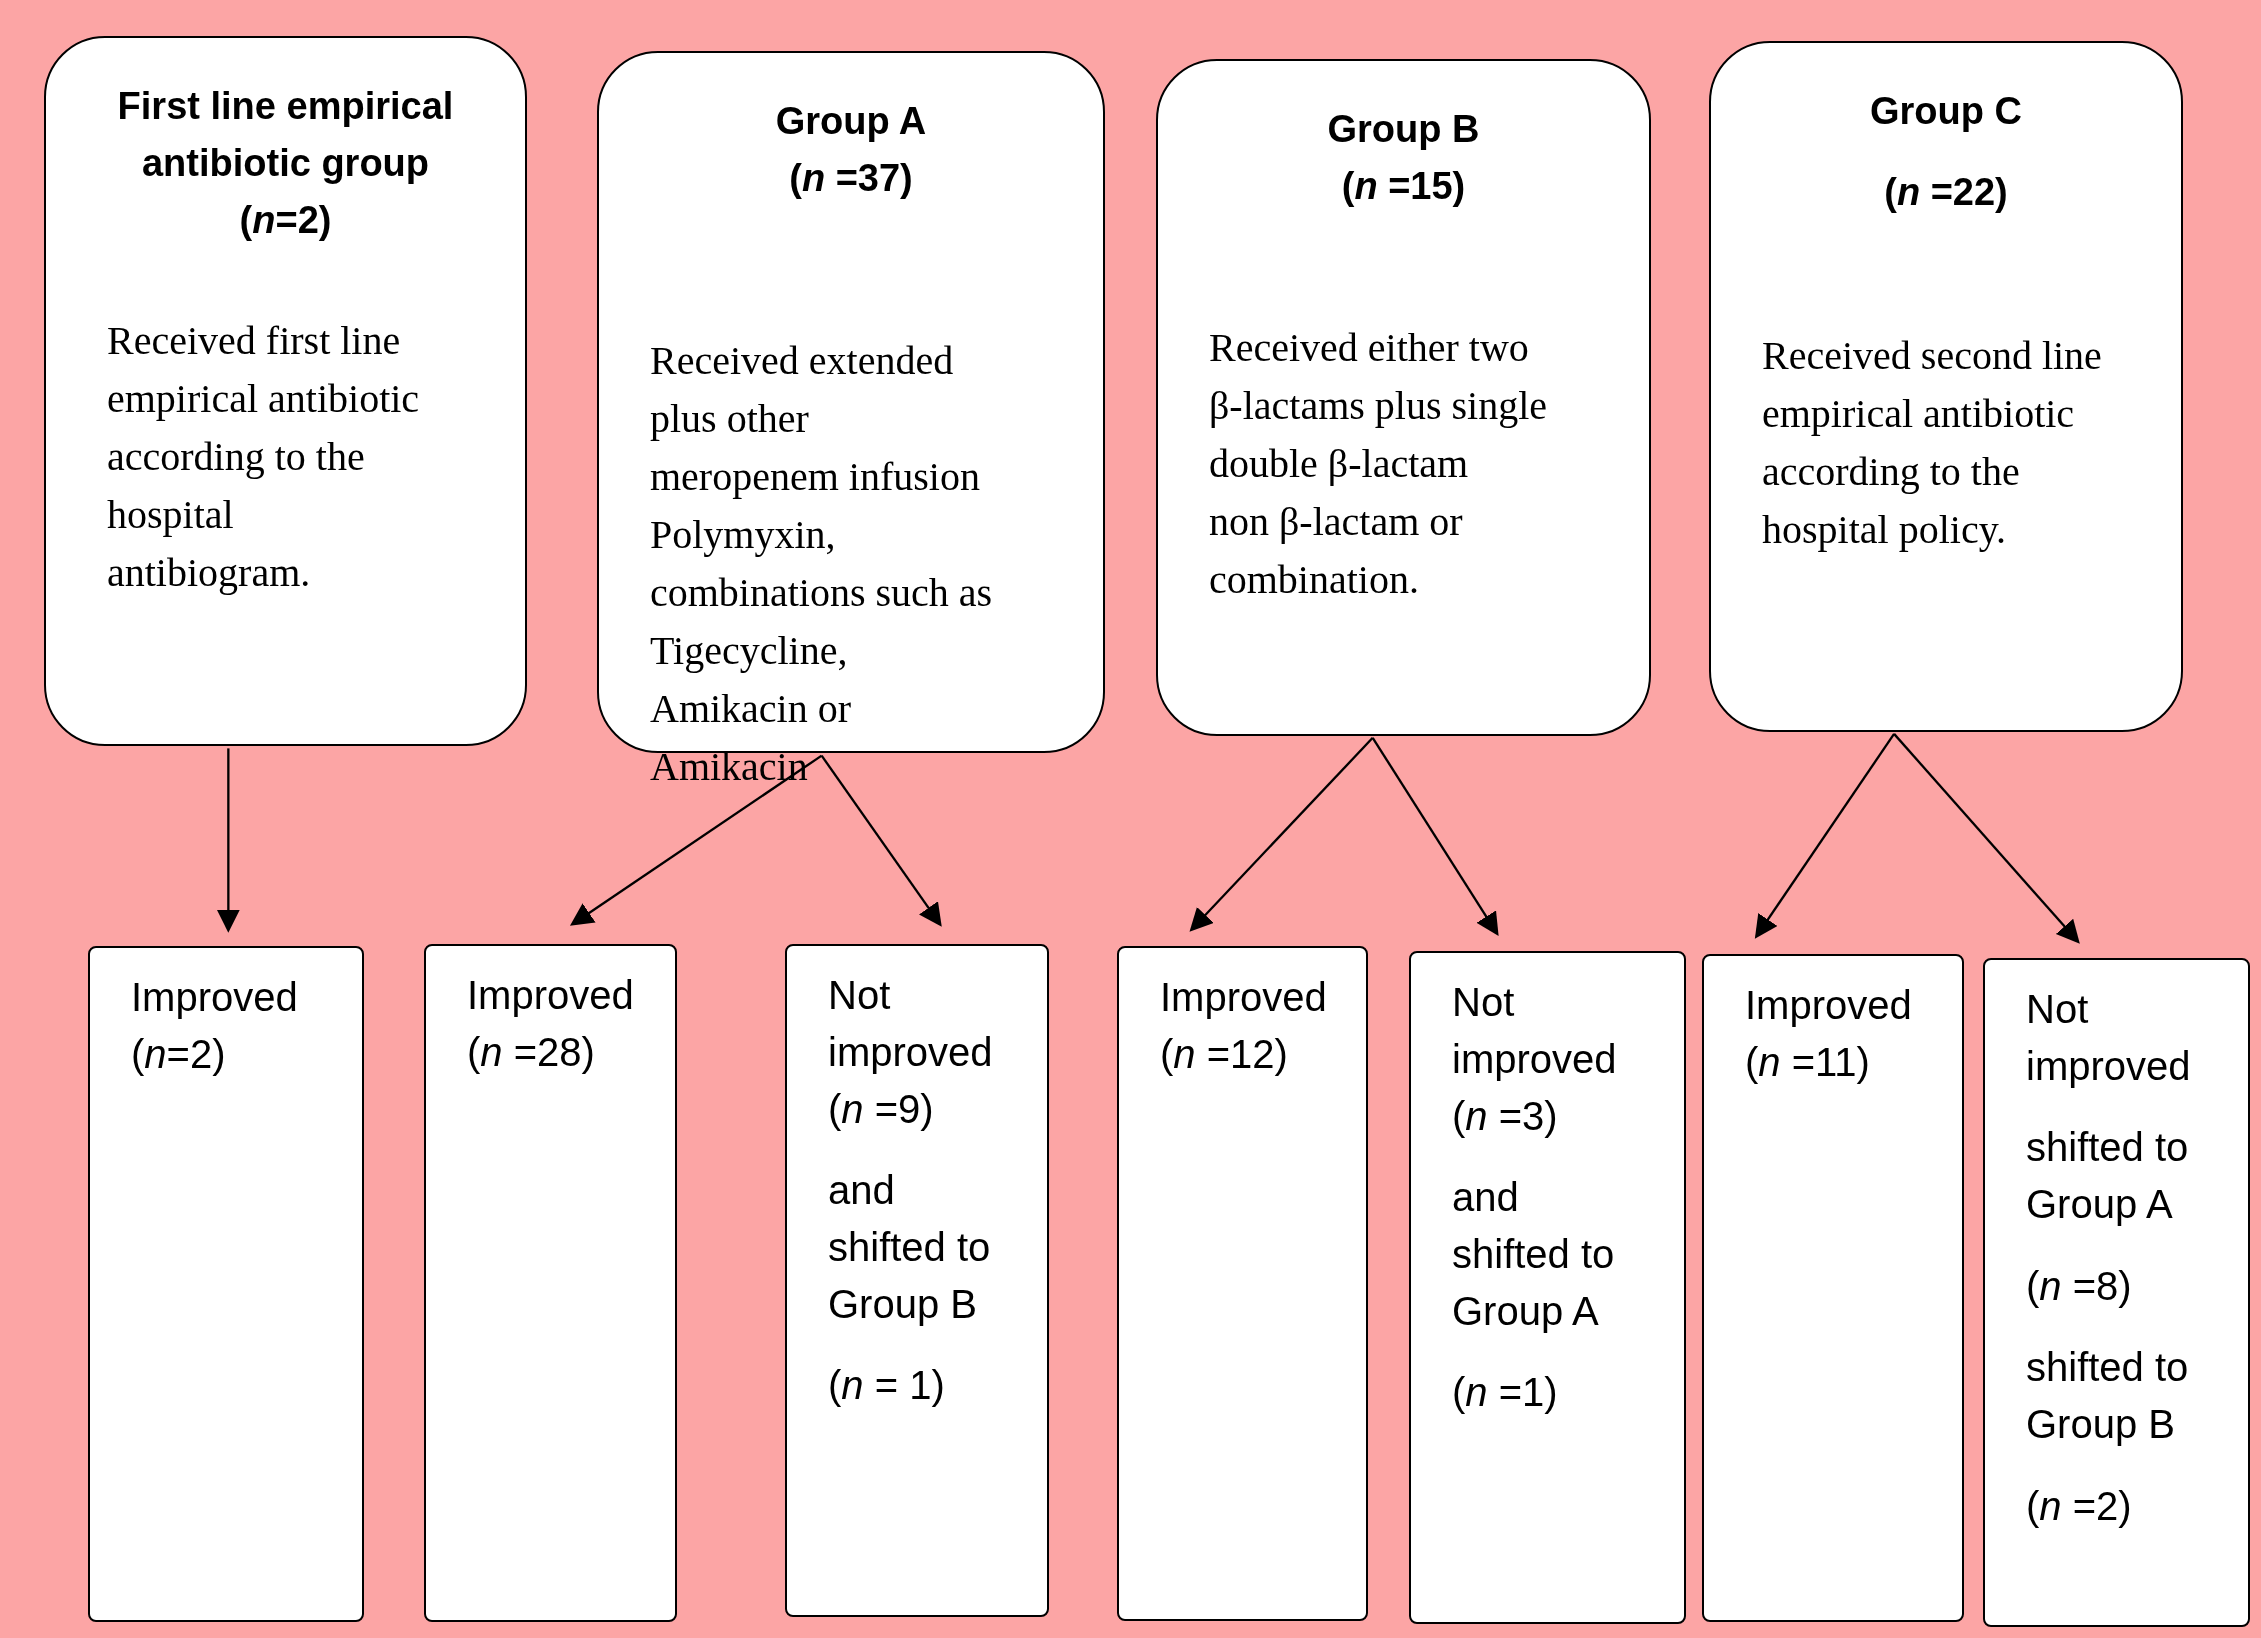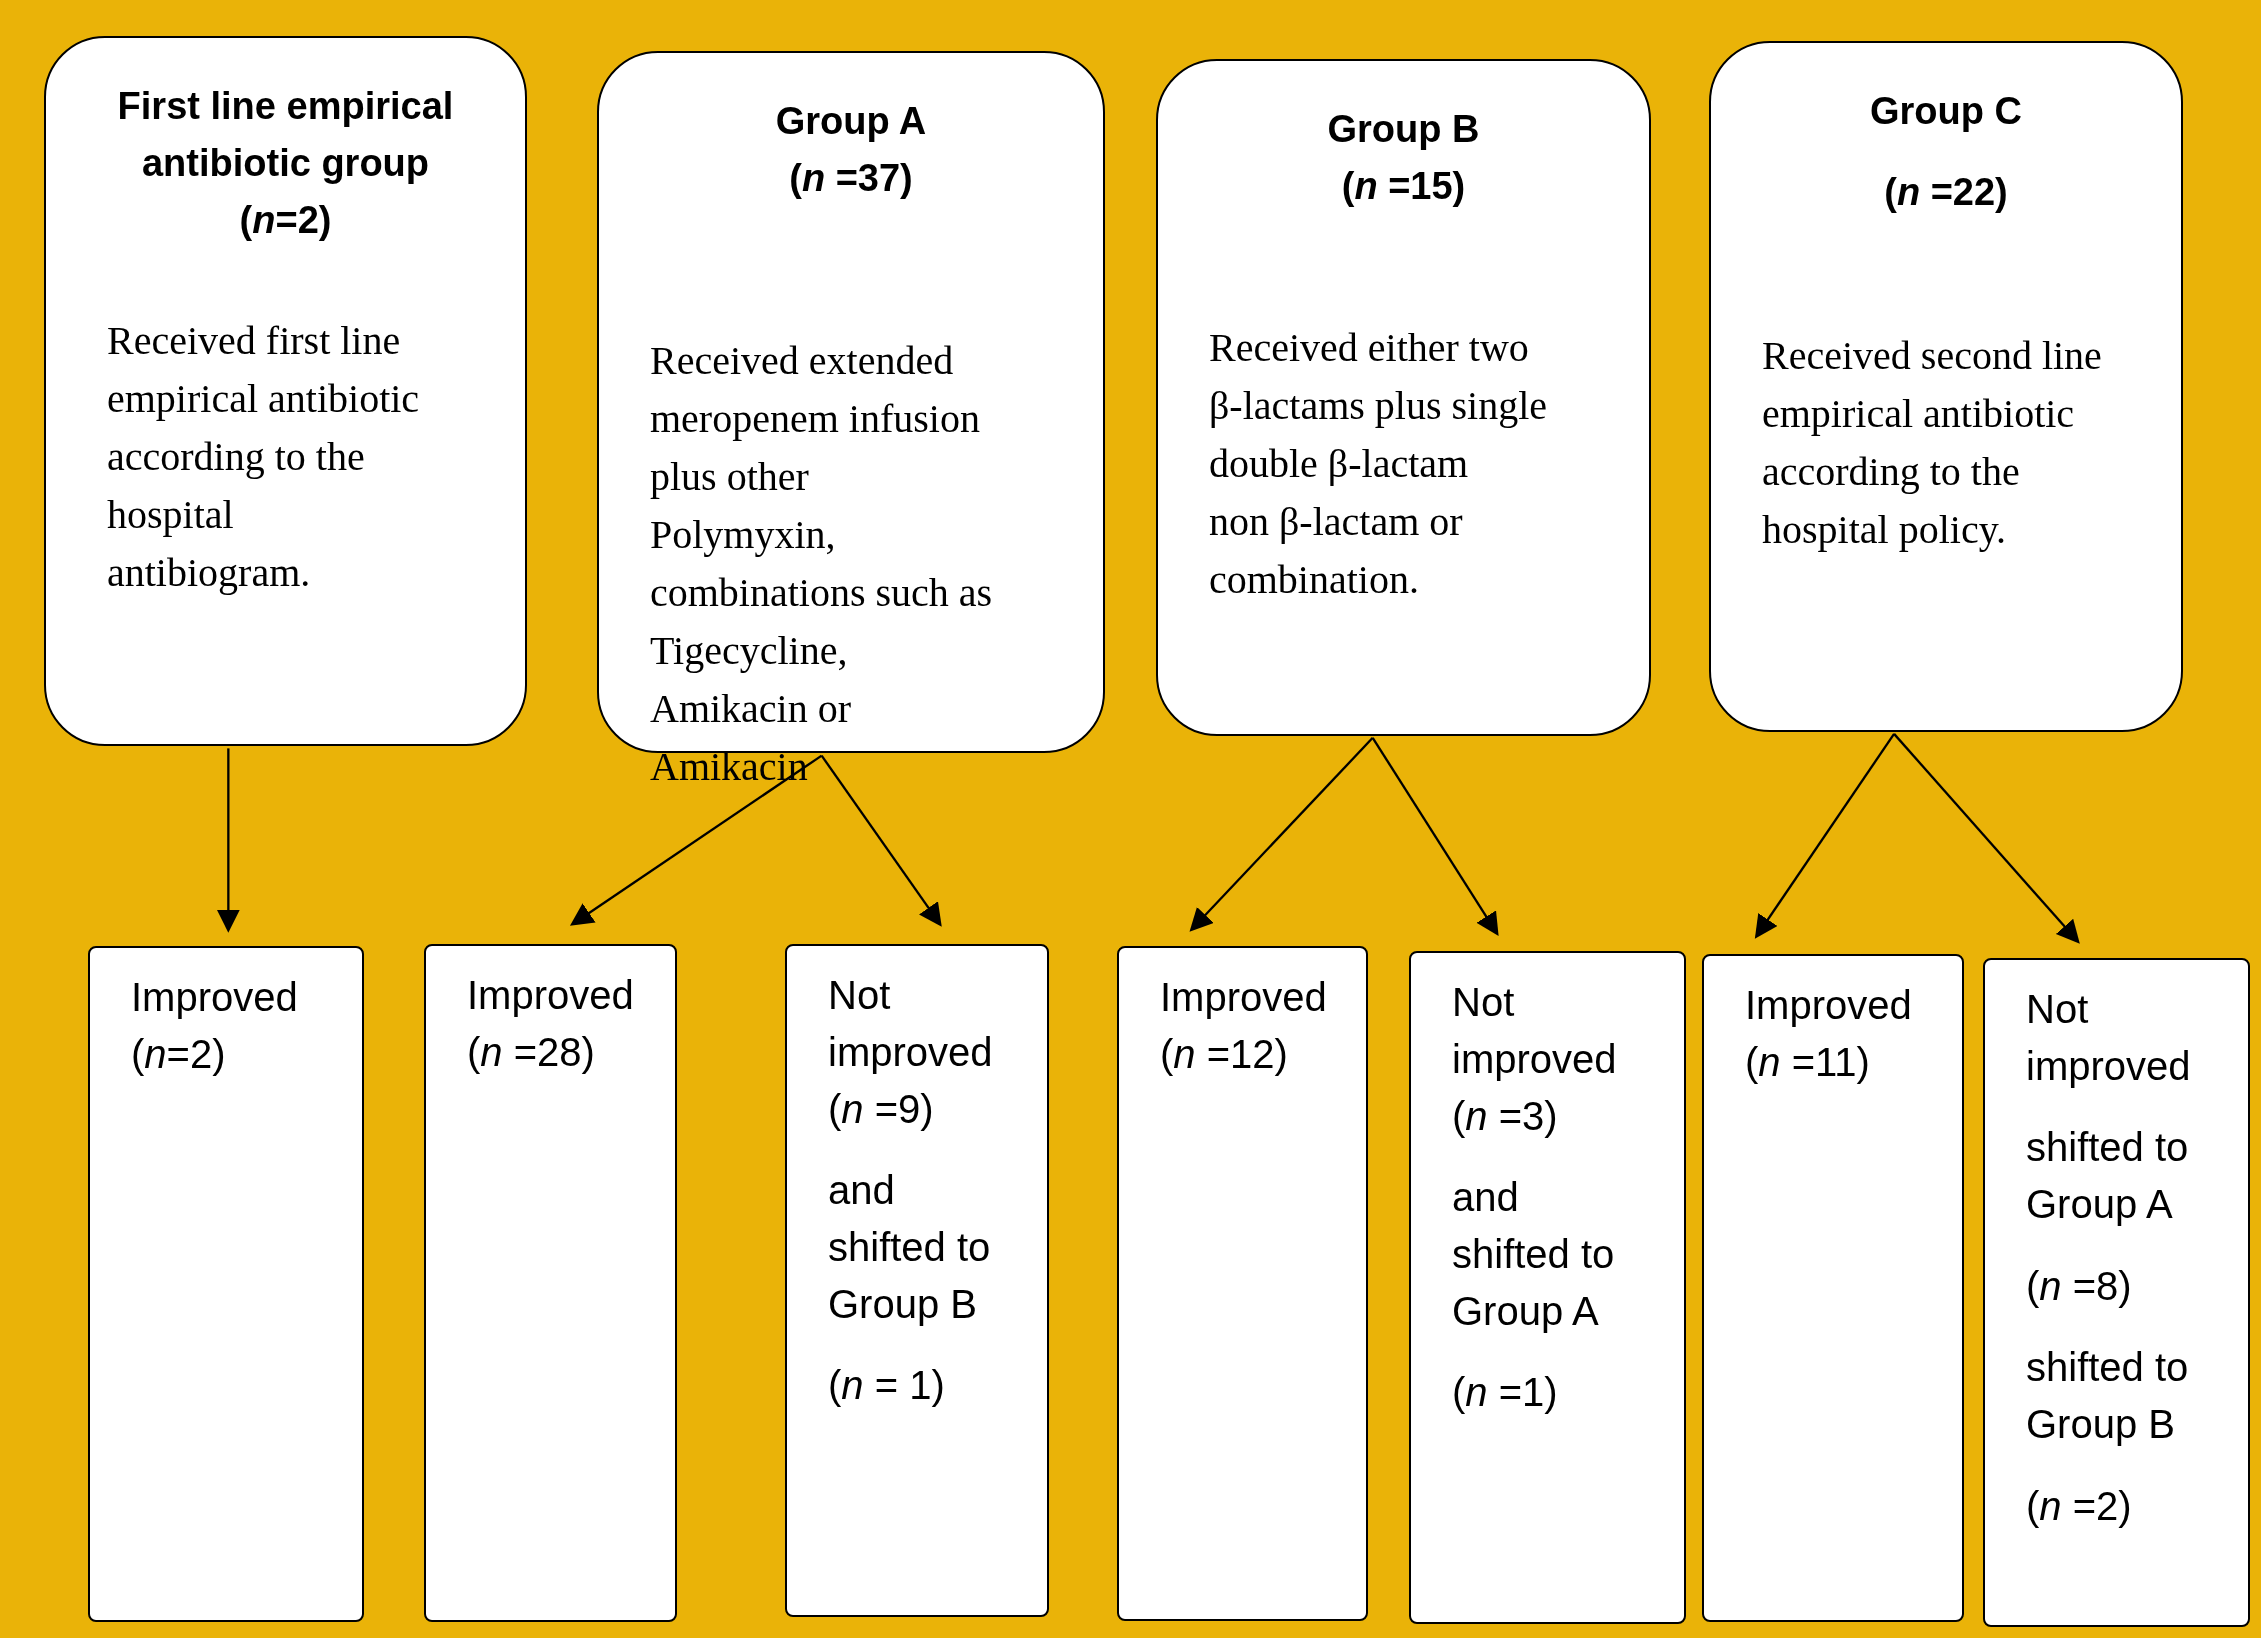--- a/index.html
+++ b/index.html
@@ -1,20 +1,20 @@
 <!DOCTYPE html>
 <html style="font-size:10.6px"><head>
 <meta charset="utf-8">
 <style>
   html, body { margin: 0; padding: 0; background: #ffffff; }
   .stage {
     position: relative;
     width: 2261px;
     height: 1638px;
-    background: #eab308;
+    background: #fca5a5;
     color: #000000;
     font-family: "Liberation Sans", sans-serif;
   }
   .box {
     position: absolute;
     box-sizing: border-box;
     background: #ffffff;
     border: 2.6px solid #000000;
   }
   .top-box { border-radius: 61px; }
@@ -114,22 +114,22 @@
       </div>
   </div>
 
   <div id="tb2" class="box top-box">
     <div class="hdr">
         <div class="ln">Group A</div>
         <div class="ln"><span>(</span><i>n</i><span> =37)</span></div>
       </div>
     <div class="body-serif">
         <div class="ln">Received extended</div>
+        <div class="ln">plus other</div>
         <div class="ln">meropenem infusion</div>
-        <div class="ln">plus other</div>
         <div class="ln">Polymyxin,</div>
         <div class="ln">combinations such as</div>
         <div class="ln">Tigecycline,</div>
         <div class="ln">Amikacin or</div>
         <div class="ln">Amikacin</div>
       </div>
   </div>
 
   <div id="tb3" class="box top-box">
     <div class="hdr">

